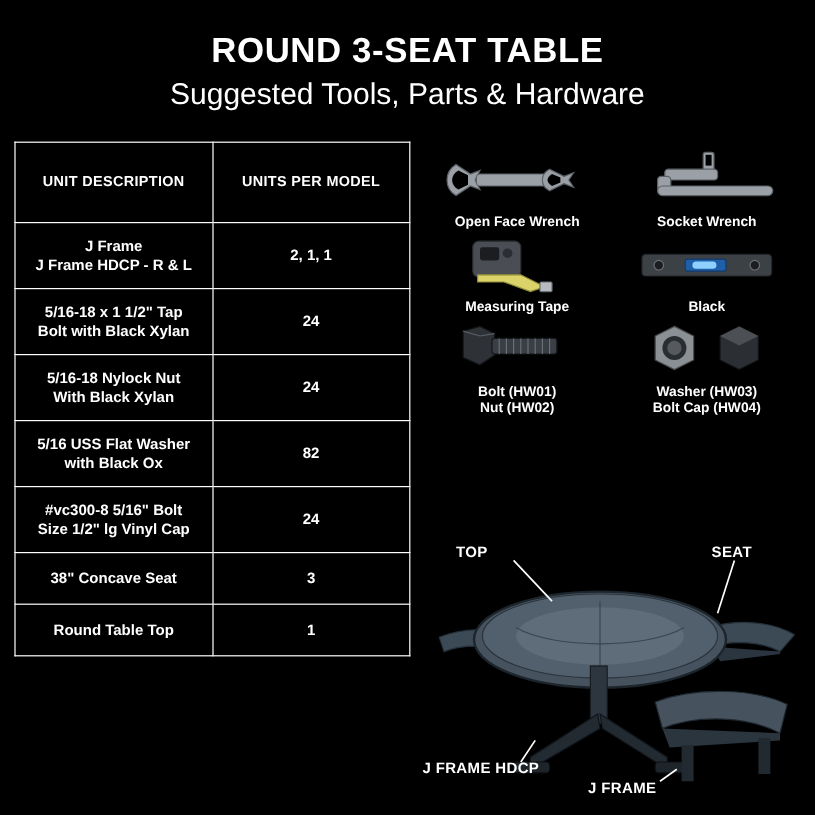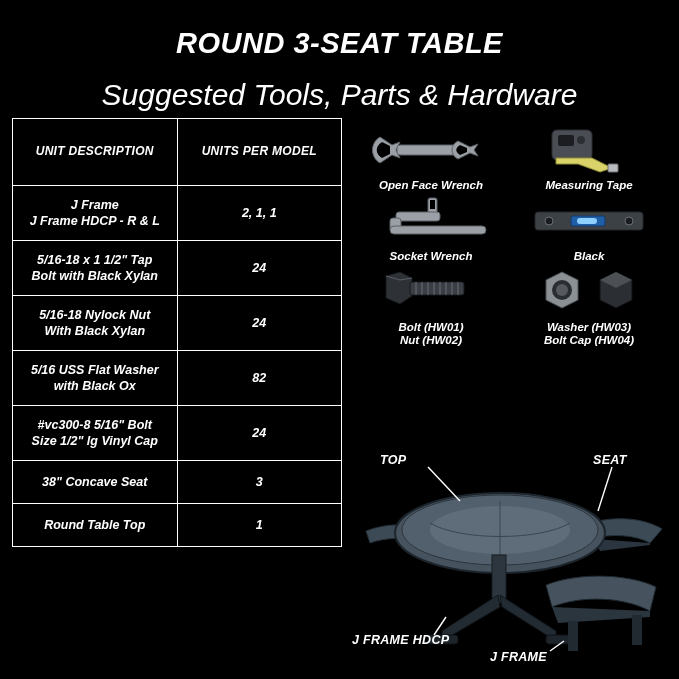--- a/index.html
+++ b/index.html
@@ -12,42 +12,41 @@
     height: 679px;
     overflow: hidden;
     font-family: "Liberation Sans", sans-serif;
     color: #ffffff;
   }
   #sheet {
     position: relative;
     width: 675px;
     height: 679px;
     background: #000000;
-    font-style: italic;
   }
 
   
   .title-block {
     position: absolute;
     top: 28px;
     left: 0;
     width: 679px;
     text-align: center;
   }
   .title-main {
     font-size: 29px;
     font-weight: bold;
     letter-spacing: 0.5px;
     line-height: 1.1;
   }
   .title-sub {
-    font-size: 30px;
+    font-size: 25px;
     font-weight: normal;
     line-height: 1.2;
-    margin-top: 17px;
+    margin-top: 4px;
   }
 
   
   .table-wrap {
     position: absolute;
     left: 12px;
     top: 118px;
     width: 330px;
   }
   table.spec {
@@ -192,44 +191,44 @@
               <path d="M16 17 L24 21 L24 29 L16 33 C9 29 9 21 16 17 Z"></path>
               <path d="M94 20 L101 23 L101 27 L94 30 C89 27 89 23 94 20 Z"></path>
             </g>
           </svg>
         </div>
         <div class="tool-label">Open Face Wrench</div>
       </div>
 
       <div class="tool-cell">
         <div class="tool-art">
+          <svg width="130" height="50" viewBox="0 0 130 50">
+            <g fill="#9aa0a6" stroke="#5c6166" stroke-width="1">
+              <rect x="62" y="2" width="9" height="16" rx="2"></rect>
+              <rect x="30" y="16" width="44" height="9" rx="3"></rect>
+              <rect x="24" y="22" width="11" height="14" rx="3"></rect>
+              <rect x="24" y="30" width="96" height="8" rx="4"></rect>
+            </g>
+            <rect x="64" y="4" width="5" height="9" fill="#000"></rect>
+          </svg>
+        </div>
+        <div class="tool-label">Socket Wrench</div>
+      </div>
+
+      <div class="tool-cell">
+        <div class="tool-art">
           <svg width="110" height="52" viewBox="0 0 110 52">
             <rect x="18" y="6" width="40" height="30" rx="5" fill="#4a4e54" stroke="#2b2e33"></rect>
             <rect x="24" y="11" width="16" height="11" rx="2" fill="#1b1d20"></rect>
             <circle cx="47" cy="16" r="4" fill="#2b2e33"></circle>
             <path d="M22 34 L58 34 L78 44 L66 48 L44 40 L22 40 Z" fill="#d9d36a" stroke="#8f8a34"></path>
             <rect x="74" y="40" width="10" height="8" rx="1" fill="#b8bcc1" stroke="#6c7075"></rect>
           </svg>
         </div>
         <div class="tool-label">Measuring Tape</div>
-      </div>
-
-      <div class="tool-cell">
-        <div class="tool-art">
-          <svg width="130" height="50" viewBox="0 0 130 50">
-            <g fill="#9aa0a6" stroke="#5c6166" stroke-width="1">
-              <rect x="62" y="2" width="9" height="16" rx="2"></rect>
-              <rect x="30" y="16" width="44" height="9" rx="3"></rect>
-              <rect x="24" y="22" width="11" height="14" rx="3"></rect>
-              <rect x="24" y="30" width="96" height="8" rx="4"></rect>
-            </g>
-            <rect x="64" y="4" width="5" height="9" fill="#000"></rect>
-          </svg>
-        </div>
-        <div class="tool-label">Socket Wrench</div>
       </div>
 
       <div class="tool-cell">
         <div class="tool-art">
           <svg width="120" height="46" viewBox="0 0 120 46">
             <rect x="6" y="14" width="108" height="18" rx="3" fill="#3c4146" stroke="#23262a"></rect>
             <rect x="42" y="18" width="34" height="10" rx="2" fill="#1f5fa8" stroke="#123a6b"></rect>
             <rect x="48" y="20" width="20" height="6" rx="3" fill="#8fd0ff"></rect>
             <circle cx="20" cy="23" r="4" fill="#1b1d20" stroke="#6c7075"></circle>
             <circle cx="100" cy="23" r="4" fill="#1b1d20" stroke="#6c7075"></circle>

